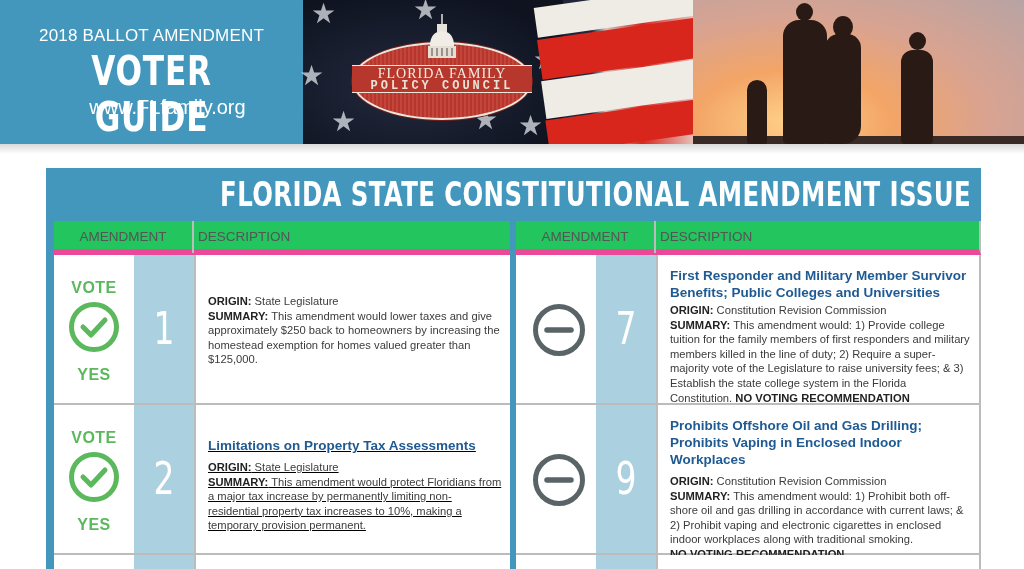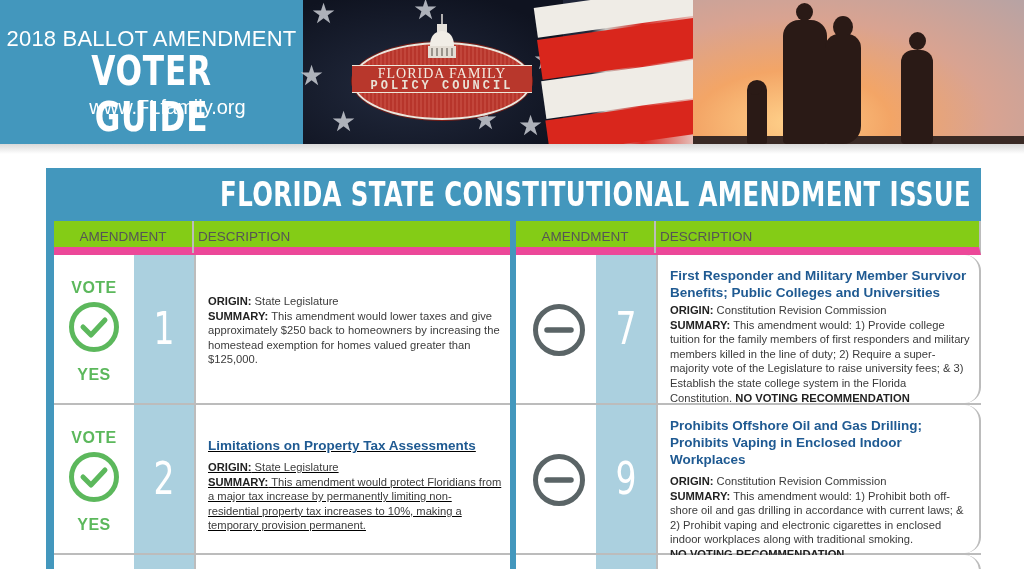--- a/index.html
+++ b/index.html
@@ -5,21 +5,21 @@
   * { box-sizing: border-box; margin: 0; padding: 0; }
   html, body { width: 1024px; height: 569px; overflow: hidden; background: #ffffff; }
   body { position: relative; font-family: "Liberation Sans", sans-serif; }
 
   
   .banner { position: absolute; left: 0; top: 0; width: 1024px; height: 144px; overflow: hidden; }
   .banner-left {
     position: absolute; left: 0; top: 0; width: 303px; height: 144px;
     background: #4397bd; color: #fff; text-align: center;
   }
-  .banner-sub { position: absolute; left: 0; width: 303px; top: 26px; font-size: 22px; letter-spacing: 0.2px; }
+  .banner-sub { position: absolute; left: 0; width: 303px; top: 26px; font-size: 17px; letter-spacing: 0.2px; }
   .banner-title {
     position: absolute; left: 0; width: 303px; top: 48px;
     font-family: "DejaVu Sans", sans-serif; font-weight: bold; font-size: 40px;
     transform: scaleX(0.78); transform-origin: center; letter-spacing: 1px;
   }
   .banner-url { position: absolute; left: 16px; width: 303px; top: 96px; font-size: 20px; }
 
   .banner-photo {
     position: absolute; left: 303px; top: 0; width: 721px; height: 144px;
     background: linear-gradient(90deg, #121724 0%, #1a2033 30%, #22283a 40%, #c9c6c2 42%, #d8261f 47%, #e9e6e0 56%, #e6a27a 62%, #f0b686 72%, #eab89a 85%, #cba59a 100%);
@@ -55,38 +55,38 @@
     position: absolute; left: 0; top: 0; width: 935px; height: 52px;
     color: #fff; text-align: center; line-height: 54px;
     font-family: "DejaVu Sans", sans-serif; font-weight: bold; font-size: 33px;
     white-space: nowrap;
   }
   .panel-title span { display: inline-block; transform: scaleX(0.74); transform-origin: center; letter-spacing: 0.5px; }
 
   .table { position: absolute; top: 53px; background: #fff; }
   .table.left { left: 8px; width: 456px; }
   .table.right { left: 470px; width: 465px; }
-  .thead { position: relative; height: 34px; background: #84cc16; border-bottom: 8px solid #ec4899; }
+  .thead { position: relative; height: 34px; background: #22c55e; border-bottom: 6px solid #ec4899; }
   .th { position: absolute; top: 0; height: 32px; line-height: 32px; font-size: 13.5px; color: #555; }
   .th.amend { left: 0; width: 140px; text-align: center; border-right: 2px solid #bcbcbc; height: 32px; }
   .th.desc { left: 144px; }
 
   .row { position: relative; height: 150px; border-bottom: 2px solid #bcbcbc; background: #fff; }
   .vote-cell { position: absolute; left: 0; top: 0; width: 80px; height: 148px; }
   .num-cell { position: absolute; left: 80px; top: 0; width: 62px; height: 148px; background: #abd0df; border-right: 2px solid #bcbcbc; }
   .num { position: absolute; left: 0; top: 0; width: 60px; height: 148px; line-height: 148px; text-align: center; color: #fff;
     font-family: "DejaVu Sans", sans-serif; font-size: 44px; }
   .num span { display: inline-block; transform: scaleX(0.75); }
   .vote-word { position: absolute; left: 0; width: 80px; text-align: center; color: #5cb85c; font-weight: bold; font-size: 16px; letter-spacing: 0.5px; }
   .vote-top { top: 24px; }
   .vote-bot { top: 111px; }
   .check-icon { position: absolute; left: 14px; top: 46px; width: 52px; height: 52px; }
   .neutral-icon { position: absolute; left: 16px; top: 48px; width: 54px; height: 54px; }
 
-  .desc-cell { position: absolute; left: 142px; top: 0; right: 0; height: 148px; padding-left: 12px; padding-right: 8px; border-radius: 16px; }
+  .desc-cell { position: absolute; left: 142px; top: 0; right: 0; height: 148px; padding-left: 12px; padding-right: 8px; }
   .desc-title { color: #1f5a92; font-weight: bold; font-size: 13.5px; line-height: 17px; }
   .desc-body { color: #3b3b3b; font-size: 11.2px; line-height: 14.6px; margin-top: 4px; }
   .desc-body b { color: #222; margin-top: 7px; }
   .table.right .desc-cell { border-right: 2px solid #bcbcbc; }
   .table.right .thead { border-right: 2px solid #bcbcbc; }
 </style>
 </head>
 <body>
 
 <div class="banner">

